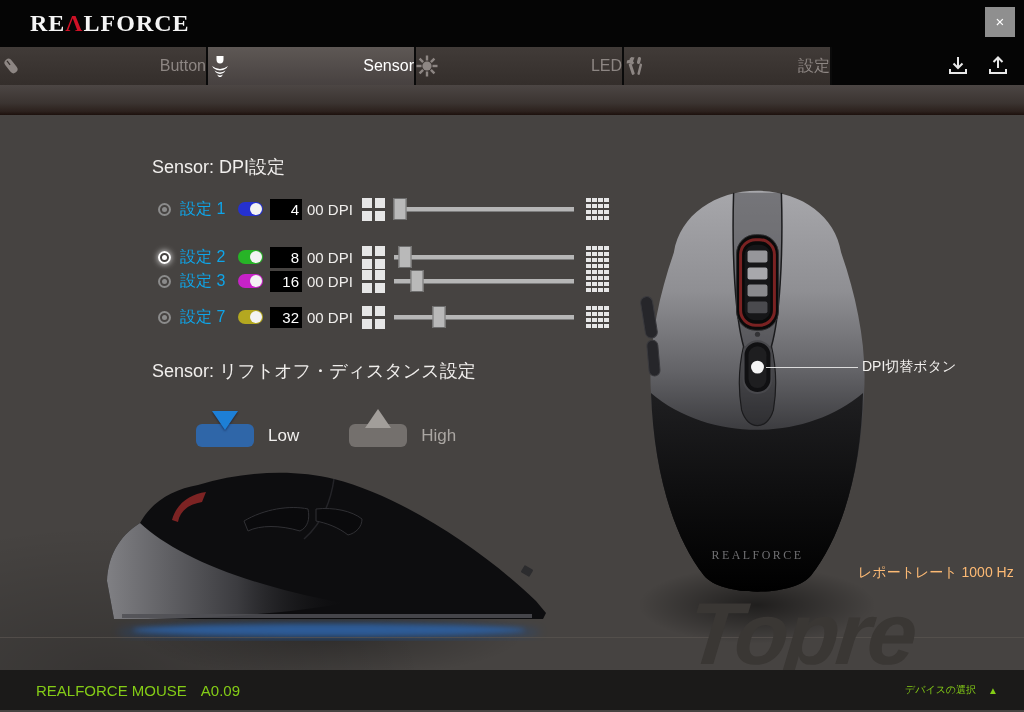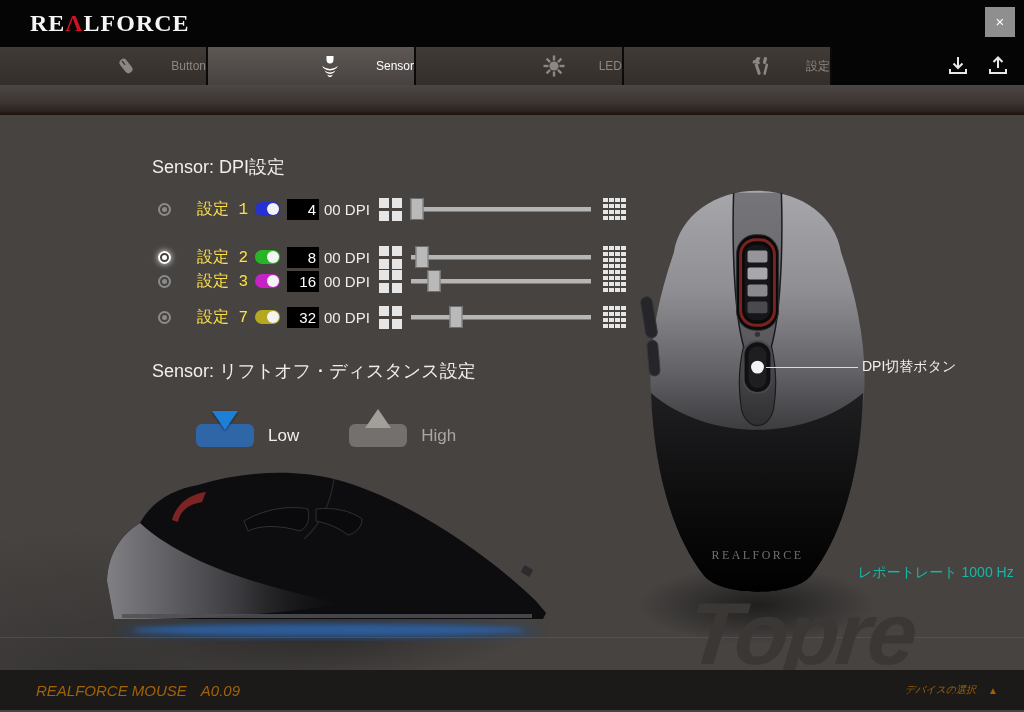--- a/index.html
+++ b/index.html
@@ -10,22 +10,22 @@
   
   .titlebar { position:relative; height:47px; background:#050505; }
   .brand { position:absolute; left:30px; top:10px; font-family:"Liberation Serif", serif;
            font-weight:bold; font-size:24px; letter-spacing:1px; color:#f5f5f5; }
   .brand .lam { color:#cf1126; }
   .close-btn { position:absolute; right:9px; top:7px; width:30px; height:30px; background:#8f8f8f;
                color:#fff; font-size:15px; line-height:30px; text-align:center; cursor:default; }
 
   
   .tabbar { position:relative; height:38px; background:#050505; display:flex; }
-  .tab { width:208px; height:38px; display:flex; align-items:center; justify-content:flex-end; gap:34px;
-         background:linear-gradient(#413b38,#342e2b); color:#8d8683; font-size:12px;
+  .tab { width:208px; height:38px; display:flex; align-items:center; justify-content:space-between; gap:34px;
+         background:linear-gradient(#413b38,#342e2b); color:#8d8683; font-size:16px;
          border-right:2px solid #0a0a0a; }
   .tab.active { background:linear-gradient(#5e5855,#474140); color:#ffffff; }
   .tab svg { flex:0 0 auto; }
   .tabbar-actions { flex:1; display:flex; align-items:center; justify-content:flex-end; gap:16px;
                     padding-right:14px; color:#e8e8e8; }
 
   
   .strip { height:30px; background:linear-gradient(#4c4644 0%, #3b3431 60%, #2c211d 88%, #1c100c 100%); }
 
   
@@ -40,21 +40,21 @@
   .h-dpi { top:40px; }
   .h-lift { top:244px; }
 
   
   .dpi-row { position:absolute; left:158px; height:24px; display:flex; align-items:center; }
   .radio { width:13px; height:13px; border-radius:50%; border:2px solid #8b8b8b;
            display:flex; align-items:center; justify-content:center; background:transparent; }
   .radio::after { content:""; width:5px; height:5px; border-radius:50%; background:#8b8b8b; }
   .radio.selected { border-color:#ffffff; box-shadow:0 0 6px rgba(255,255,255,.9); }
   .radio.selected::after { background:#ffffff; }
-  .dpi-label { margin-left:26px; width:54px; color:#fde047; font-size:16px;font-family:Liberation Mono, monospace; }
+  .dpi-label { margin-left:9px; width:54px; color:#0ea5e9; font-size:16px; }
   .led-pill { margin-left:4px; width:25px; height:14px; border-radius:7px; position:relative;
               background:var(--led,#888); }
   .led-pill::after { content:""; position:absolute; right:1px; top:1px; width:12px; height:12px;
               border-radius:50%; background:#f3f3f3; }
   .dpi-box { margin-left:7px; width:32px; height:21px; background:#000; border:none; color:#fff;
              font-size:15px; text-align:right; padding-right:3px; font-family:"Liberation Sans",sans-serif; }
   .dpi-suffix { margin-left:5px; color:#f0eeec; font-size:15px; width:47px; }
   .grid2 { margin-left:8px; display:grid; grid-template-columns:repeat(2,10px); grid-auto-rows:10px; gap:3px; }
   .grid2 i { background:#e6e6e6; }
   .slider { margin-left:9px; position:relative; width:180px; height:24px; }
@@ -75,31 +75,31 @@
   .tri.down { top:-13px; border-left:13px solid transparent; border-right:13px solid transparent;
               border-top:19px solid var(--tri,#1d7fd6); filter:drop-shadow(0 1px 1px rgba(0,0,30,.5)); }
   .tri.up { top:-15px; border-left:13px solid transparent; border-right:13px solid transparent;
             border-bottom:19px solid #a29e9a; }
   .lift-label { font-size:17px; color:#f2f0ee; }
   .lift-label.dim { color:#aaa6a2; }
 
   
   .callout-line { position:absolute; left:766px; top:252px; width:92px; height:1px; background:#dcdcdc; }
   .callout-text { position:absolute; left:862px; top:243px; color:#f2f0ee; font-size:14px; }
-  .report-rate { position:absolute; left:858px; top:449px; color:#14b8a6; font-size:14px; }
+  .report-rate { position:absolute; left:858px; top:449px; color:#fdba74; font-size:14px; }
   .floor-line { position:absolute; left:0; top:522px; width:1024px; height:1px; background:#58534f; opacity:.75; }
   .watermark { position:absolute; left:688px; top:468px; font-size:88px; font-weight:bold; font-style:italic;
                letter-spacing:-3px; color:#3a3734; transform:skewX(-6deg); white-space:nowrap; }
 
   .mouse-top { position:absolute; left:640px; top:73px; width:234px; height:412px; }
   .mouse-side { position:absolute; left:92px; top:348px; width:474px; height:178px; }
 
   
   .statusbar { position:relative; height:40px; background:#1b1a19; display:flex; align-items:center;
-               justify-content:space-between; padding:0 26px 0 36px; color:#a16207; font-size:15px;font-style:italic; }
+               justify-content:space-between; padding:0 26px 0 36px; color:#84cc16; font-size:15px; }
   .statusbar .left { display:flex; gap:14px; }
   .statusbar .right { display:flex; gap:12px; align-items:center; font-size:10px; }
 </style>
 </head>
 <body>
 
 <div class="window">
 
   <div class="titlebar">
     <div class="brand"><span>RE</span><span class="lam">Λ</span><span>LFORCE</span></div>

